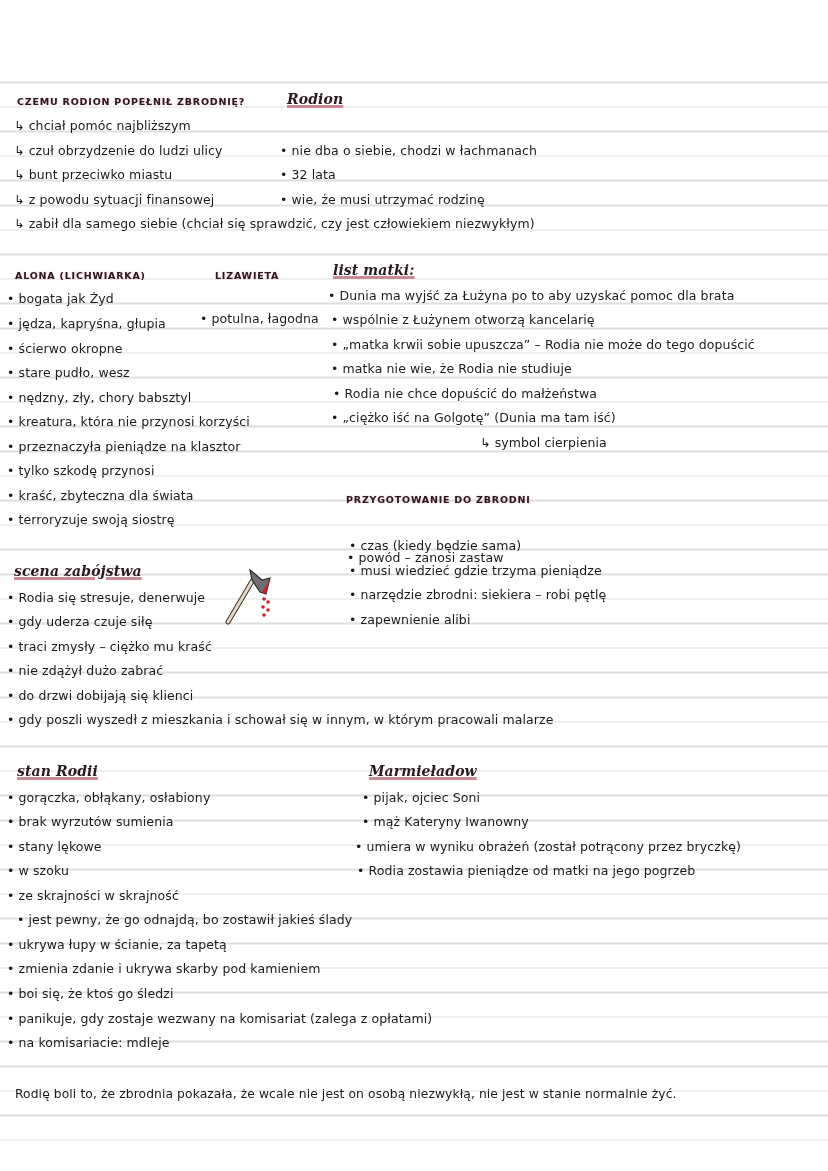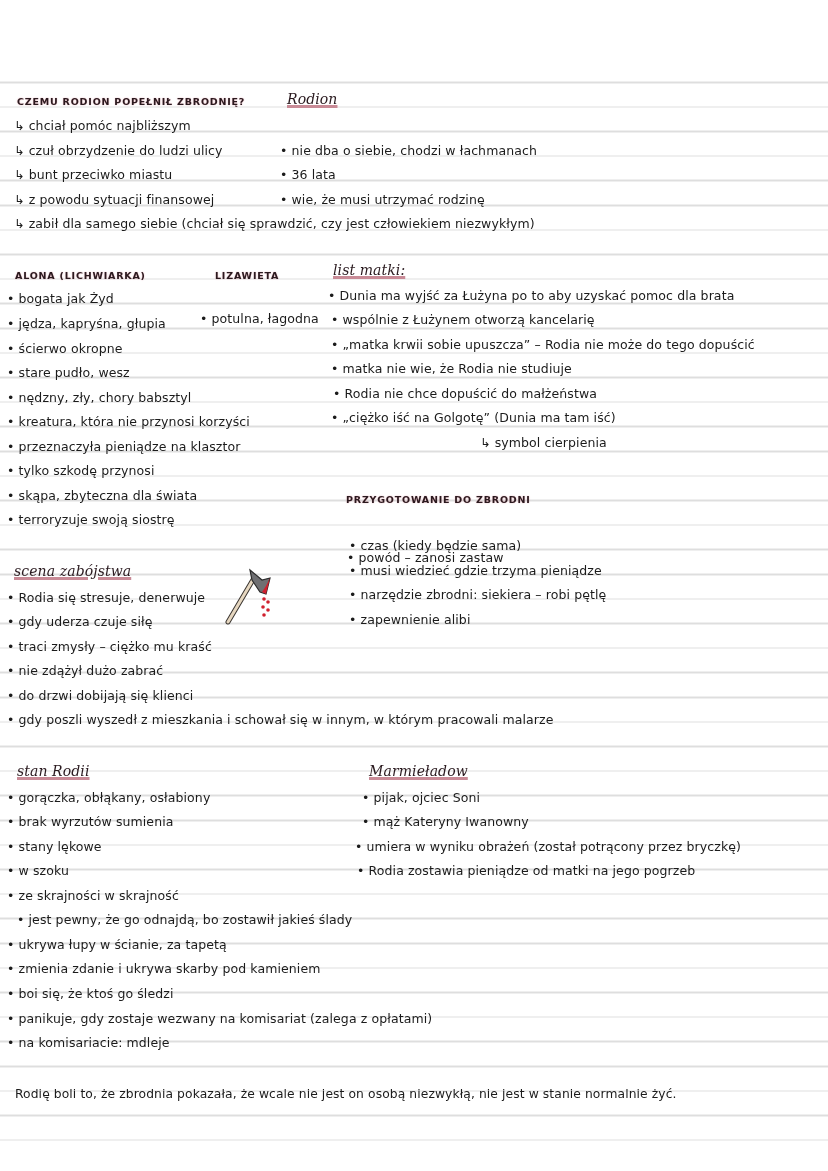--- a/index.html
+++ b/index.html
@@ -9,53 +9,53 @@
         background-color:#fff;
         background-image:repeating-linear-gradient(to bottom,
           transparent 0px, transparent 23px, #dedede 23px, #dedede 24.6px);
         background-position:0 58.5px;background-repeat:repeat;}
   .page::before{content:"";position:absolute;left:0;top:0;width:828px;height:80px;background:#fff;}
   .page::after{content:"";position:absolute;left:0;top:1155px;width:828px;height:20px;background:#fff;}
   .t{position:absolute;white-space:nowrap;font-size:12.5px;line-height:16px;
      font-family:"DejaVu Sans",sans-serif;color:#1b1b1b;letter-spacing:0.1px;}
   .caps{font-size:9.5px;font-weight:bold;letter-spacing:0.8px;color:#2a1a1f;
         text-shadow:0 0 1.5px #e7a8b3;}
-  .script{font-family:"DejaVu Serif",serif;font-style:italic;font-weight:normal;
+  .script{font-family:"DejaVu Serif",serif;font-style:italic;font-weight:bold;
           font-size:14px;color:#2a1a1f;
           text-decoration:underline;text-decoration-color:#c88a96;
           text-decoration-thickness:2.5px;text-underline-offset:1px;}
   .axe{position:absolute;left:222px;top:566px;width:52px;height:60px;}
 </style>
 </head>
 <body>
 
 <div class="page">
 
   <div class="t caps" style="left:17px;top:94px;">CZEMU RODION POPEŁNIŁ ZBRODNIĘ?</div>
   <div class="t" style="left:14px;top:118px;">↳ chciał pomóc najbliższym</div>
   <div class="t" style="left:14px;top:143px;">↳ czuł obrzydzenie do ludzi ulicy</div>
   <div class="t" style="left:14px;top:167px;">↳ bunt przeciwko miastu</div>
   <div class="t" style="left:14px;top:192px;">↳ z powodu sytuacji finansowej</div>
   <div class="t" style="left:14px;top:216px;">↳ zabił dla samego siebie (chciał się sprawdzić, czy jest człowiekiem niezwykłym)</div>
 
   <div class="t script" style="left:287px;top:91px;">Rodion</div>
   <div class="t" style="left:280px;top:143px;">• nie dba o siebie, chodzi w łachmanach</div>
-  <div class="t" style="left:280px;top:167px;">• 36 lata</div>
+  <div class="t" style="left:280px;top:167px;">• 32 lata</div>
   <div class="t" style="left:280px;top:192px;">• wie, że musi utrzymać rodzinę</div>
 
   <div class="t caps" style="left:15px;top:268px;">ALONA (LICHWIARKA)</div>
   <div class="t" style="left:7px;top:291px;">• bogata jak Żyd</div>
   <div class="t" style="left:7px;top:316px;">• jędza, kapryśna, głupia</div>
   <div class="t" style="left:7px;top:341px;">• ścierwo okropne</div>
   <div class="t" style="left:7px;top:365px;">• stare pudło, wesz</div>
   <div class="t" style="left:7px;top:390px;">• nędzny, zły, chory babsztyl</div>
   <div class="t" style="left:7px;top:414px;">• kreatura, która nie przynosi korzyści</div>
   <div class="t" style="left:7px;top:439px;">• przeznaczyła pieniądze na klasztor</div>
   <div class="t" style="left:7px;top:463px;">• tylko szkodę przynosi</div>
-  <div class="t" style="left:7px;top:488px;">• skąpa, zbyteczna dla świata</div>
+  <div class="t" style="left:7px;top:488px;">• kraść, zbyteczna dla świata</div>
   <div class="t" style="left:7px;top:512px;">• terroryzuje swoją siostrę</div>
 
   <div class="t caps" style="left:215px;top:268px;">LIZAWIETA</div>
   <div class="t" style="left:200px;top:291px;margin-top:20px;">• potulna, łagodna</div>
 
   <div class="t script" style="left:333px;top:262px;">list matki:</div>
   <div class="t" style="left:328px;top:288px;">• Dunia ma wyjść za Łużyna po to aby uzyskać pomoc dla brata</div>
   <div class="t" style="left:331px;top:312px;">• wspólnie z Łużynem otworzą kancelarię</div>
   <div class="t" style="left:331px;top:337px;">• „matka krwii sobie upuszcza” – Rodia nie może do tego dopuścić</div>
   <div class="t" style="left:331px;top:361px;">• matka nie wie, że Rodia nie studiuje</div>

